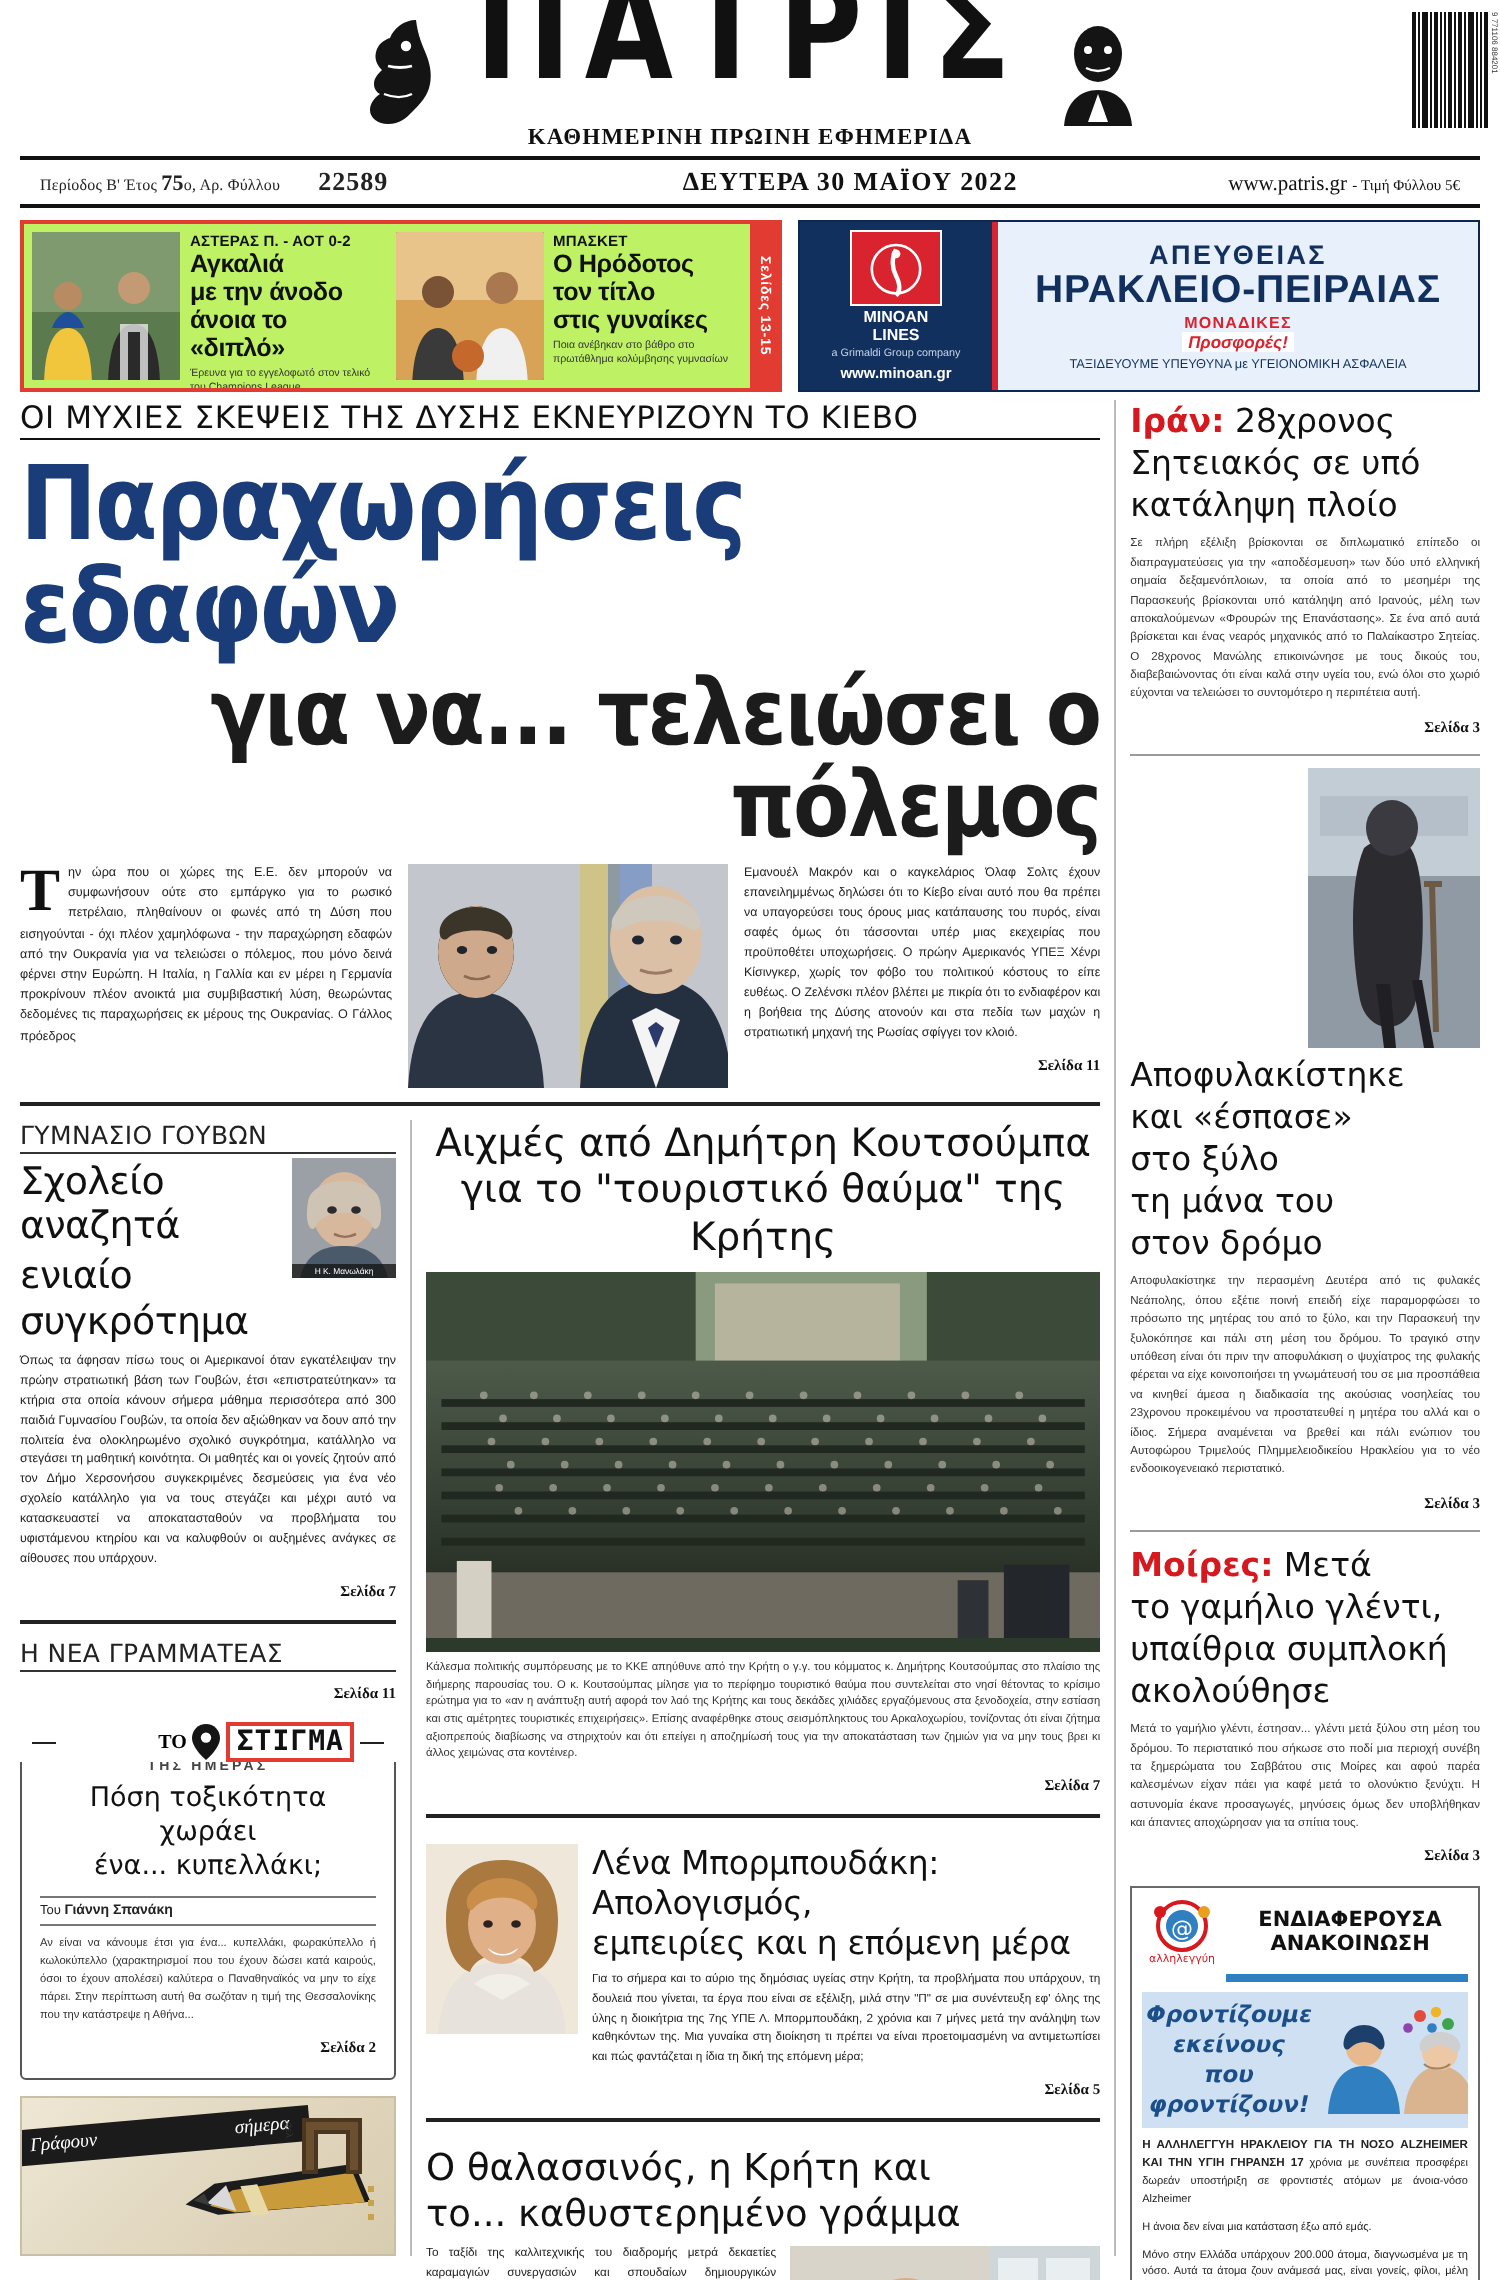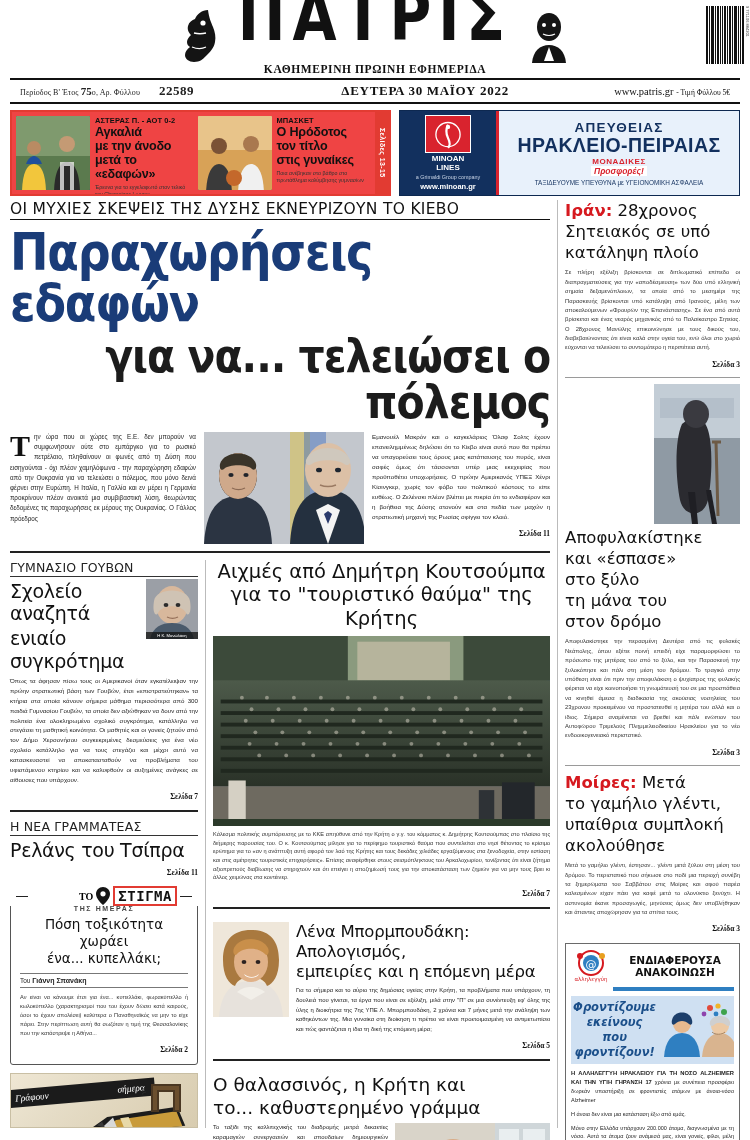--- a/index.html
+++ b/index.html
@@ -42,21 +42,21 @@
   .infobar .left { font-size:8px; color:#222; letter-spacing:0.1px; }
   .infobar .left b { font-size:11px; }
   .infobar .left .num { font-size:13px; font-weight:bold; letter-spacing:0.5px;margin-left:17px; }
   .infobar .mid { font-size:13px; font-weight:bold; letter-spacing:0.7px; color:#111;margin-left:42px; }
   .infobar .right { font-size:10.5px; color:#111; }
   .infobar .right small { font-size:7.5px; }
 
   
   .topads { display:flex; gap:8px; padding:6px 10px 4px 10px; height:96px; }
   .sportsad {
-    flex:0 0 381px; border:2.5px solid #e23b32; background:#ef4444;
+    flex:0 0 381px; border:2.5px solid #e23b32; background:#bef264;
     display:flex; position:relative; overflow:hidden;
   }
   .sportsad .cell { display:flex; gap:5px; padding:4px 3px 4px 4px; flex:1; }
   .sportsad .ph { width:74px; flex:0 0 74px; background:#2e4a7a; position:relative; overflow:hidden; border-radius:1px; }
   .sportsad .txt { flex:1; min-width:0; }
   .sportsad .kicker { font-size:7.5px; font-weight:bold; color:#111; letter-spacing:.1px; white-space:nowrap; }
   .sportsad .big { font-size:12.6px; font-weight:bold; color:#111; line-height:1.12; letter-spacing:-.2px; }
   .sportsad .small { font-size:5.3px; color:#333; line-height:1.3; margin-top:3px; }
   .sportsad .pagestrip {
     flex:0 0 14px; background:#e23b32; color:#fff; font-size:7px; font-weight:bold;
@@ -262,21 +262,21 @@
             <circle cx="18" cy="32" r="7" fill="#b98b63"></circle>
             <path d="M38 78c0-20 5-32 13-32s13 12 13 32z" fill="#2a2a2a"></path>
             <path d="M44 46h14v32h-4V50h-6v28h-4z" fill="#f1f1f1" opacity=".75"></path>
             <circle cx="51" cy="28" r="8" fill="#c49a74"></circle>
           </svg>
         </div>
         <div class="txt">
           <div class="kicker">ΑΣΤΕΡΑΣ Π. - ΑΟΤ 0-2</div>
           <div class="big">Αγκαλιά</div>
           <div class="big">με την άνοδο</div>
-          <div class="big">μετά το «εδαφών»</div>
+          <div class="big">άνοια το «διπλό»</div>
           <div class="small">Έρευνα για το εγγελοφωτό στον τελικό του Champions League</div>
         </div>
       </div>
       <div class="cell">
         <div class="ph">
           <svg viewBox="0 0 74 82" preserveAspectRatio="xMidYMid slice" xmlns="http://www.w3.org/2000/svg">
             <rect width="74" height="82" fill="#d8a257"></rect>
             <rect y="0" width="74" height="34" fill="#e8c48a"></rect>
             <path d="M8 80c0-20 5-32 13-32s13 12 13 32z" fill="#3a3a3a"></path>
             <circle cx="21" cy="30" r="8" fill="#7a5236"></circle>
@@ -388,21 +388,20 @@
             <div class="sec-head">Σχολείο αναζητά</div>
             <div class="sec-head">ενιαίο συγκρότημα</div>
             <div class="body-s">Όπως τα άφησαν πίσω τους οι Αμερικανοί όταν εγκατέλειψαν την πρώην στρατιωτική βάση των Γουβών, έτσι «επιστρατεύτηκαν» τα κτήρια στα οποία κάνουν σήμερα μάθημα περισσότερα από 300 παιδιά Γυμνασίου Γουβών, τα οποία δεν αξιώθηκαν να δουν από την πολιτεία ένα ολοκληρωμένο σχολικό συγκρότημα, κατάλληλο να στεγάσει τη μαθητική κοινότητα. Οι μαθητές και οι γονείς ζητούν από τον Δήμο Χερσονήσου συγκεκριμένες δεσμεύσεις για ένα νέο σχολείο κατάλληλο για να τους στεγάζει και μέχρι αυτό να κατασκευαστεί να αποκατασταθούν να προβλήματα του υφιστάμενου κτηρίου και να καλυφθούν οι αυξημένες ανάγκες σε αίθουσες που υπάρχουν.</div>
             <div style="text-align:right"><span class="pageref">Σελίδα 7</span></div>
           </div>
 
           <hr class="sep2">
 
           <div>
             <div class="sec-over">Η ΝΕΑ ΓΡΑΜΜΑΤΕΑΣ</div>
-            <div class="sec-head">Ρελάνς του Τσίπρα</div>
             <div style="text-align:right"><span class="pageref">Σελίδα 11</span></div>
           </div>
 
           <div class="stigma-wrap">
             <div class="stigma-head">
               <div class="dash"></div>
               <span class="stigma-to">ΤΟ</span>
               <span class="pin">
                 <svg viewBox="0 0 14 18" xmlns="http://www.w3.org/2000/svg">
                   <path d="M7 0C3.1 0 0 3.1 0 7c0 5.2 7 11 7 11s7-5.8 7-11c0-3.9-3.1-7-7-7z" fill="#151515"></path>

